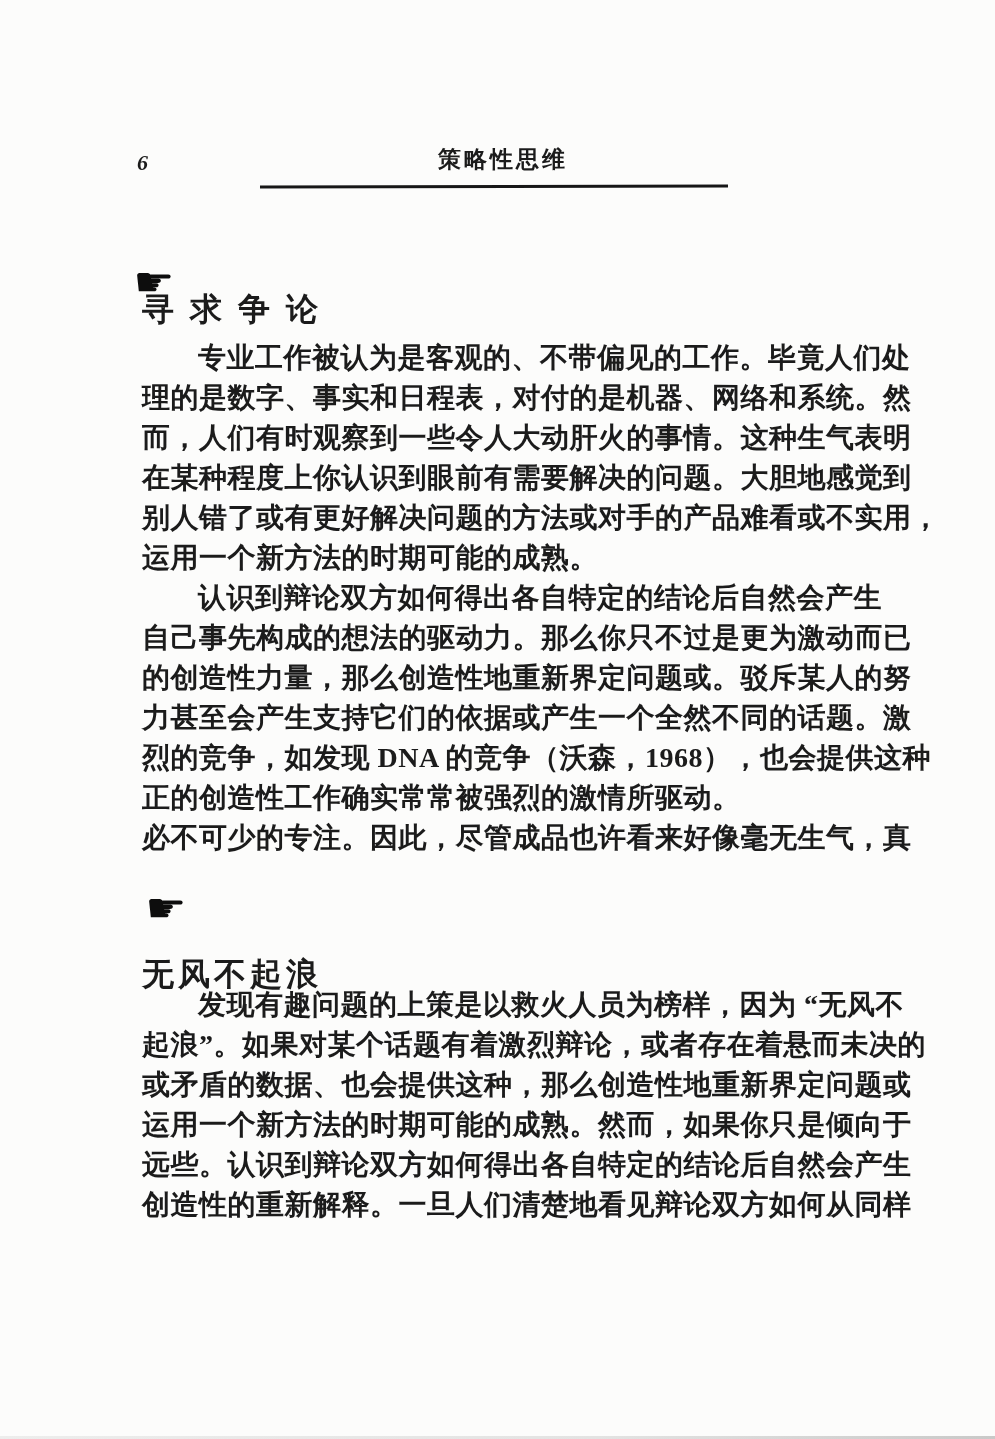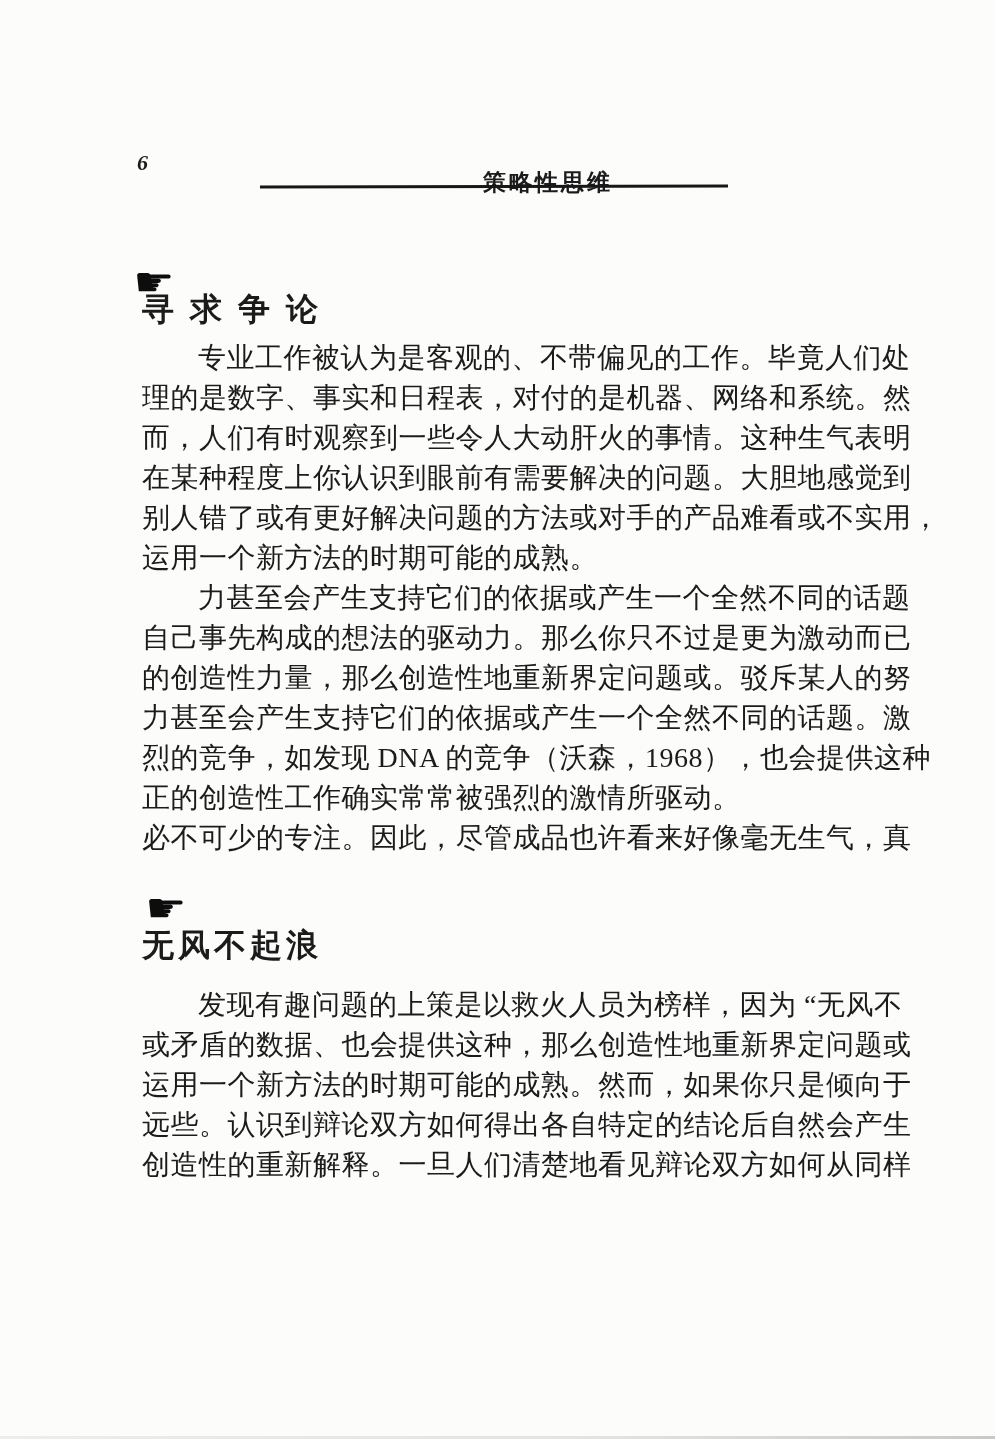--- a/index.html
+++ b/index.html
@@ -12,24 +12,23 @@
     font-family:"Liberation Serif","DejaVu Serif",serif;
     overflow:hidden;
   }
   
   .page-num {
     position:absolute; left:137px; top:150px;
     font-size:22px; font-style:italic; font-weight:bold;
     letter-spacing:1px;
   }
   .running-title {
-    position:absolute; left:142px; top:167px; width:722px;
+    position:absolute; left:142px; top:144px; width:722px;
     text-align:center; font-size:23px; font-weight:600;
     letter-spacing:3px;
-    margin-left:45px;
   }
   .header-rule {
     position:absolute; left:260px; top:185px;
     width:468px; height:3px; background:#171717;
     transform:rotate(-0.12deg);
   }
   
   .section-heading {
     position:absolute; left:142px; width:722px;
     text-align:left; font-size:32px; font-weight:600;
@@ -37,32 +36,33 @@
   }
   .hand-icon {
     position:absolute;
     font-family:"DejaVu Sans",sans-serif;
     font-size:40px; line-height:40px; color:#0d0d0d;
     transform:scaleX(1.15);
   }
   #hand-1 { left:136px; top:262px; }
   #hand-2 { left:148px; top:888px; }
   #heading-1 { top:261px; }
-  #heading-2 { top:897px; }
+  #heading-2 { top:926px; }
   
   .para-block {
     position:absolute; left:142px; width:730px;
   }
   #body-1 { top:338px; }
   #body-2 { top:985px; }
   .line {
     font-size:28px; line-height:40px;
     white-space:nowrap;
     letter-spacing:0.5px;
     text-align:left;
+    font-weight:bold;
   }
   .line.first { text-indent:2em; }
   
   .bottom-edge {
     position:absolute; left:0; bottom:0; width:100%; height:3px;
     background:linear-gradient(to right,#ededec 0%,#e3e3e2 60%,#c9c9c8 100%);
   }
 </style>
 </head>
 <body>
@@ -79,36 +79,37 @@
   <div id="body-1" class="para-block">
     <div class="para">
         <div class="line first">专业工作被认为是客观的、不带偏见的工作。毕竟人们处</div>
         <div class="line">理的是数字、事实和日程表，对付的是机器、网络和系统。然</div>
         <div class="line">而，人们有时观察到一些令人大动肝火的事情。这种生气表明</div>
         <div class="line">在某种程度上你认识到眼前有需要解决的问题。大胆地感觉到</div>
         <div class="line">别人错了或有更好解决问题的方法或对手的产品难看或不实用，</div>
         <div class="line">运用一个新方法的时期可能的成熟。</div>
       </div>
     <div class="para">
-        <div class="line first">力甚至会产生支持它们的依据或产生一个全然不同的话题</div>
+        <div class="line first">认识到辩论双方如何得出各自特定的结论后自然会产生</div>
         <div class="line">自己事先构成的想法的驱动力。那么你只不过是更为激动而已</div>
         <div class="line">的创造性力量，那么创造性地重新界定问题或。驳斥某人的努</div>
         <div class="line">力甚至会产生支持它们的依据或产生一个全然不同的话题。激</div>
         <div class="line">烈的竞争，如发现 DNA 的竞争（沃森，1968），也会提供这种</div>
         <div class="line">正的创造性工作确实常常被强烈的激情所驱动。</div>
         <div class="line">必不可少的专注。因此，尽管成品也许看来好像毫无生气，真</div>
       </div>
   </div>
 
   <span id="hand-2" class="hand-icon">☛</span>
   <h2 id="heading-2" class="section-heading">无风不起浪</h2>
 
   <div id="body-2" class="para-block">
     <div class="para">
         <div class="line first">发现有趣问题的上策是以救火人员为榜样，因为 “无风不</div>
+        <div class="line">起浪”。如果对某个话题有着激烈辩论，或者存在着悬而未决的</div>
         <div class="line">或矛盾的数据、也会提供这种，那么创造性地重新界定问题或</div>
         <div class="line">运用一个新方法的时期可能的成熟。然而，如果你只是倾向于</div>
         <div class="line">远些。认识到辩论双方如何得出各自特定的结论后自然会产生</div>
         <div class="line">创造性的重新解释。一旦人们清楚地看见辩论双方如何从同样</div>
       </div>
   </div>
 
   <div class="bottom-edge"></div>
 </div>
 

